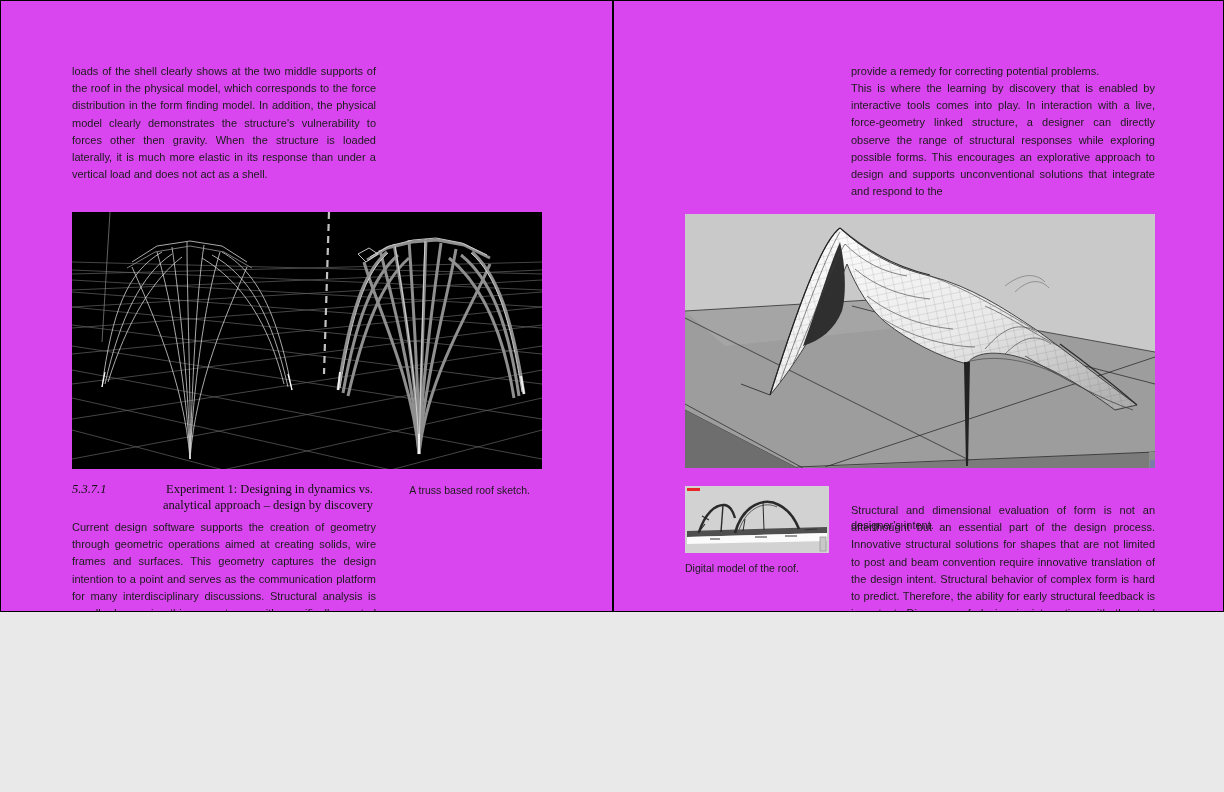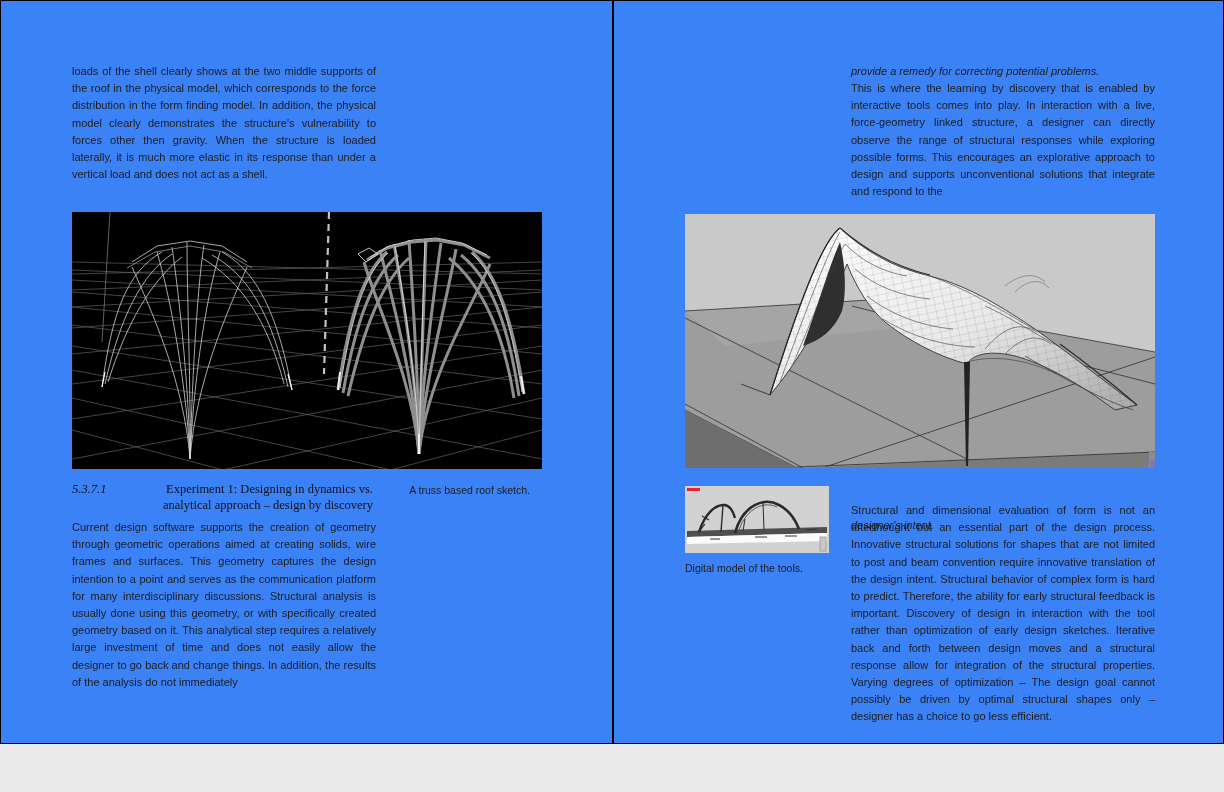--- a/index.html
+++ b/index.html
@@ -1,34 +1,34 @@
 <!DOCTYPE html>
 <html><head>
 <meta charset="utf-8">
 <style>
   html,body{margin:0;padding:0;background:#e9e9e9;}
   .spread{
     position:relative;
-    width:1224px;height:744px;
-    background:#3b82f6;
+    width:1224px;height:612px;
+    background:#d946ef;
     border:1px solid #000;
     box-sizing:border-box;
     font-family:"Liberation Sans",sans-serif;
     color:#1c1c1c;
     overflow:hidden;
     padding-left:23px;
   }
   .divider{position:absolute;left:611px;top:0;width:2px;height:792px;background:#000;}
   .para{
     position:absolute;
     font-size:11px;line-height:17.2px;
     text-align:justify;text-align-last:left;
     margin:0;
   }
-  .lead-line{position:absolute;font-size:11px;line-height:17.2px;margin:0;font-style:italic;}
+  .lead-line{position:absolute;font-size:11px;line-height:17.2px;margin:0;}
   .heading{
     position:absolute;left:71px;top:480px;width:320px;
     font-family:"Liberation Serif",serif;font-size:12.5px;line-height:16px;color:#111;
   }
   .heading .num{display:inline-block;width:49px;vertical-align:top;font-style:italic;}
   .heading .txt{display:inline-block;width:252px;vertical-align:top;text-align:right;}
   .caption{position:absolute;font-size:10.5px;line-height:13px;color:#1c1c1c;}
   .pagenum{position:absolute;top:744px;font-size:11px;}
   .pagenum.serif{font-family:"Liberation Serif",serif;}
   figure{position:absolute;margin:0;padding:0;}
@@ -215,21 +215,21 @@
           <path d="M24,34 L17,30 M20,38 L13,47" stroke-width="1.1"></path>
           <path d="M50,47 C58,18 80,11 94,19 C104,24 110,33 114,43" stroke-width="2.6"></path>
           <path d="M54,44 C62,21 80,15 92,21" stroke="#5a5a5a" stroke-width="1"></path>
           <path d="M60,33 L58,45 M78,16 L79,44" stroke-width="1"></path>
         </g>
 
         <rect x="135" y="51" width="6" height="14" fill="#c8c8c8" stroke="#9a9a9a" stroke-width="0.8"></rect>
       </svg>
     </figure>
 
-    <div class="caption" style="left:684px;top:561px;width:150px;">Digital model of the tools.</div>
+    <div class="caption" style="left:684px;top:561px;width:150px;">Digital model of the roof.</div>
 
     <p class="lead-line" style="left:850px;top:484px;width:304px;margin-top:32px;">designer's intent.</p>
 
     <p class="para" style="left:850px;top:501px;width:304px;">Structural and dimensional evaluation of form is not an afterthought but an essential part of the design process. Innovative structural solutions for shapes that are not limited to post and beam convention require innovative translation of the design intent. Structural behavior of complex form is hard to predict. Therefore, the ability for early structural feedback is important. Discovery of design in interaction with the tool rather than optimization of early design sketches. Iterative back and forth between design moves and a structural response allow for integration of the structural properties. Varying degrees of optimization – The design goal cannot possibly be driven by optimal structural shapes only – designer has a choice to go less efficient.</p>
 
     <div class="pagenum" style="left:1135px;">442</div>
   </div>
 
 </div>
 

